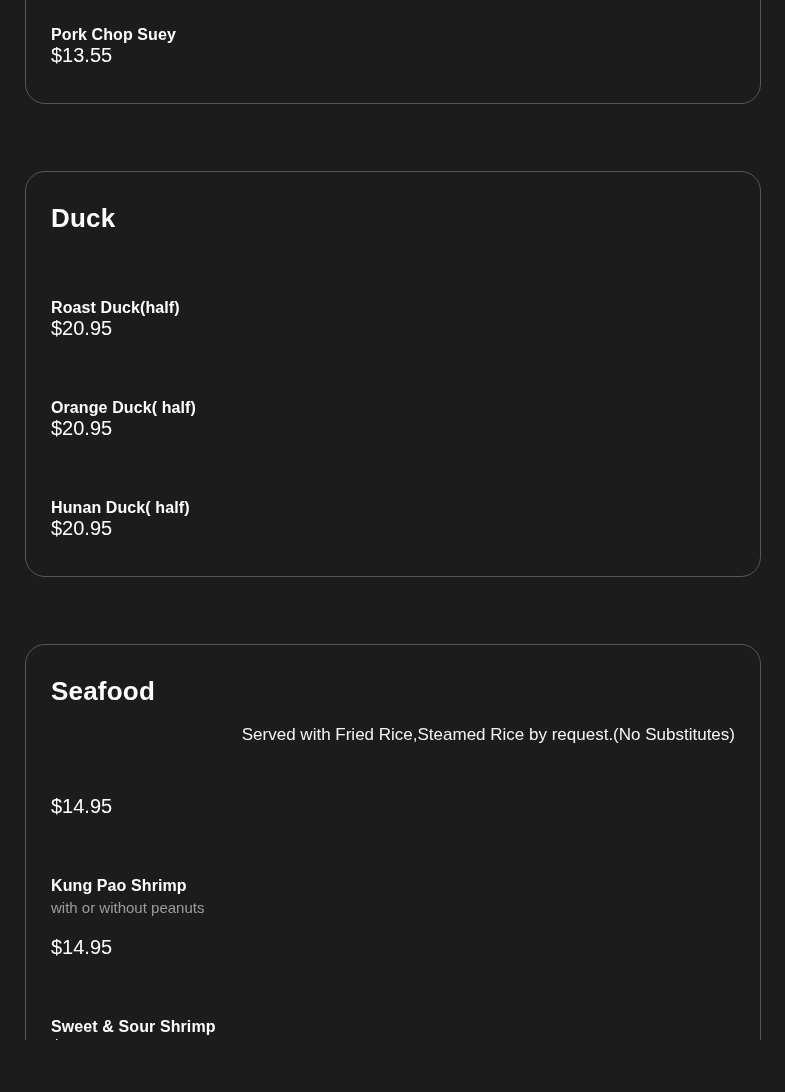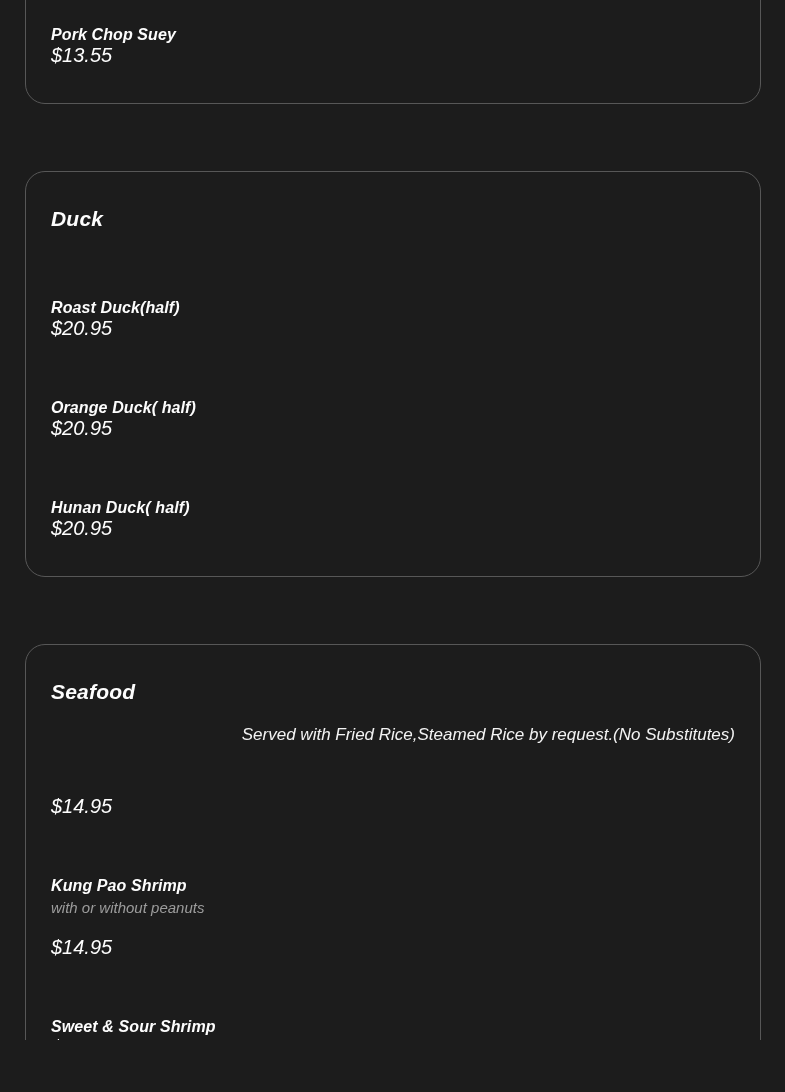--- a/index.html
+++ b/index.html
@@ -8,38 +8,37 @@
     width: 785px;
     height: 1092px;
     overflow: hidden;
     background: #1c1c1c;
     font-family: "Liberation Sans", sans-serif;
   }
   .menu {
     width: 785px;
     height: 1040px;
     overflow: hidden;
-    font-style: italic;
   }
   .card {
     margin: 0 24px 67px 25px;
     border: 1px solid #575757;
     border-radius: 20px;
     padding: 30px 25px 40px 25px;
     background: transparent;
   }
   .card.partial {
     margin-top: -50px;
     padding-top: 71px;
     border-top-left-radius: 0;
     border-top-right-radius: 0;
   }
   .card-title {
     margin: 0 0 60px 0;
-    font-size: 21px;
+    font-size: 26px;
     line-height: 33px;
     font-weight: 700;
     color: #fdfdfd;
     letter-spacing: 0.2px;
   }
   .card-title.has-subtitle {
     margin-bottom: 16px;
   }
   .card-subtitle {
     margin: 0 0 53px 0;

